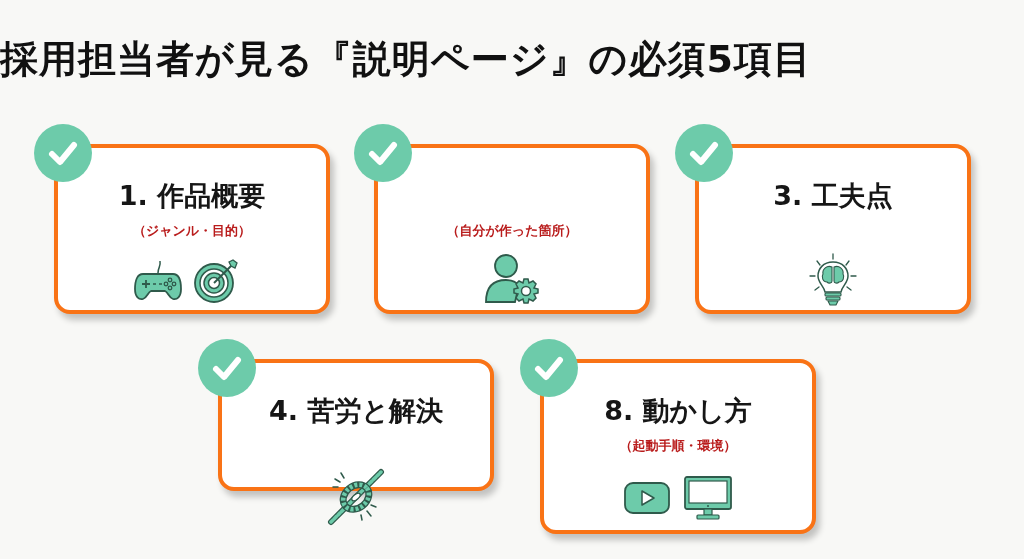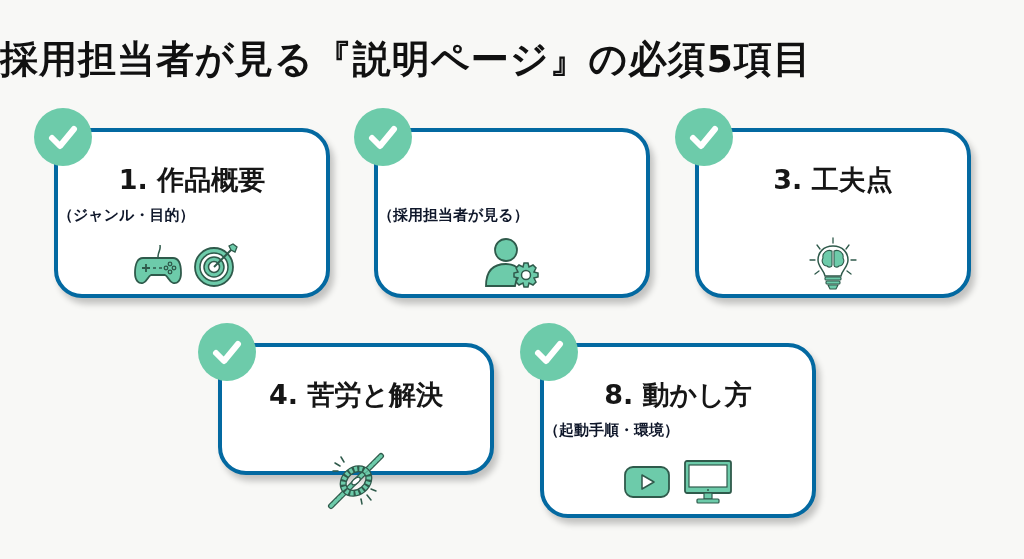--- a/index.html
+++ b/index.html
@@ -12,38 +12,39 @@
     }
     .title {
       position: absolute; left: 0; top: 34px; width: 1024px;
       text-align: left; font-size: 38px; font-weight: bold;
       letter-spacing: 1px; color: #111;
     }
     .card {
       position: absolute;
       width: 276px; height: 170px;
       background: #ffffff;
-      border: 4px solid #0369a1;
-      border-radius: 28px;
+      border: 4px solid #f97316;
+      border-radius: 16px;
       box-shadow: 4px 6px 6px rgba(0,0,0,0.22);
       box-sizing: border-box;
+      margin-top: 16px;
     }
     .check {
       position: absolute; left: -24px; top: -24px;
       width: 58px; height: 58px; border-radius: 50%;
       background: #6dcbaa;
       display: flex; align-items: center; justify-content: center;
     }
     .card-title {
       position: absolute; left: 0; width: 100%; top: 30px;
       text-align: center; font-size: 27px; font-weight: bold; color: #161616;
     }
     .card-sub {
       position: absolute; left: 0; width: 100%; top: 74px;
-      text-align: left; font-size: 15px; font-weight: bold; color: #0f172a;
+      text-align: center; font-size: 13px; font-weight: bold; color: #b91c1c;
     }
     .icons {
       position: absolute; left: 0; width: 100%; top: 110px;
       display: flex; justify-content: center; align-items: center; gap: 10px;
     }
     .icons svg { display: block; }
   </style>
 </head>
 <body>
 
@@ -78,21 +79,21 @@
     </svg>
   </div>
 </div>
 
 <div class="card" style="left:374px; top:128px;">
   <div class="check">
     <svg width="34" height="34" viewBox="0 0 34 34">
         <path d="M6 18 L14 26 L28 9" fill="none" stroke="#fff" stroke-width="6" stroke-linecap="round" stroke-linejoin="round"></path>
       </svg>
   </div>
-  <div class="card-sub">（採用担当者が見る）</div>
+  <div class="card-sub">（自分が作った箇所）</div>
   <div class="icons" style="top:104px;">
     <svg width="60" height="56" viewBox="0 0 60 56">
       <circle cx="24" cy="14" r="11" fill="#6dcbaa" stroke="#2f5a4b" stroke-width="1.8"></circle>
       <path d="M4 50 C4 34 12 28 24 28 C30 28 34 30 37 33 L33 50 Z" fill="#6dcbaa" stroke="#2f5a4b" stroke-width="1.8"></path>
       <g transform="translate(44,40)">
         <path d="M-2 -13 H2 L3 -9 L7 -11 L10 -8 L8 -4 L12 -3 V1 L8 2 L10 6 L7 9 L3 7 L2 11 H-2 L-3 7 L-7 9 L-10 6 L-8 2 L-12 1 V-3 L-8 -4 L-10 -8 L-7 -11 L-3 -9 Z" fill="#6dcbaa" stroke="#2f5a4b" stroke-width="1.5"></path>
         <circle cx="0" cy="-1" r="4.5" fill="#fff" stroke="#2f5a4b" stroke-width="1.5"></circle>
       </g>
     </svg>
   </div>

